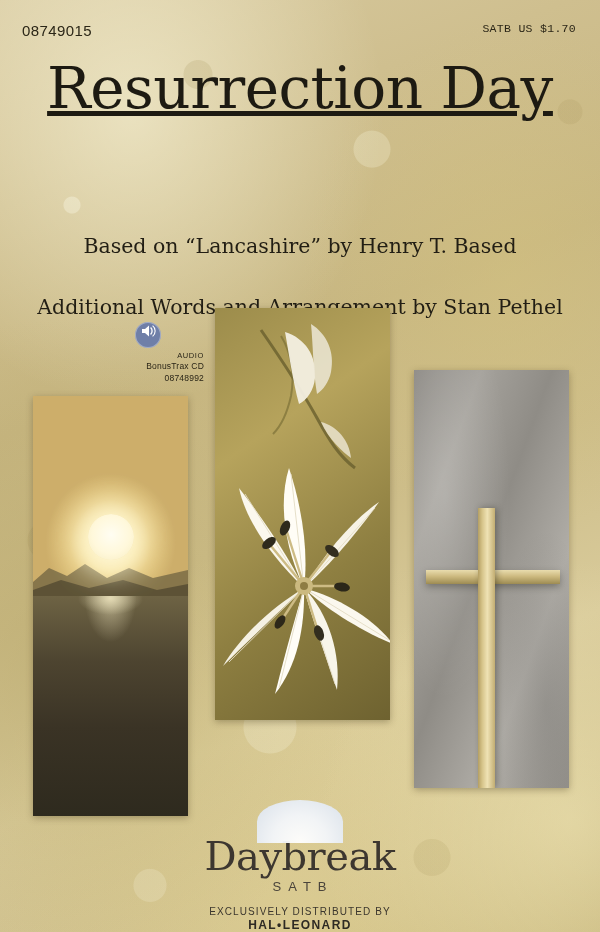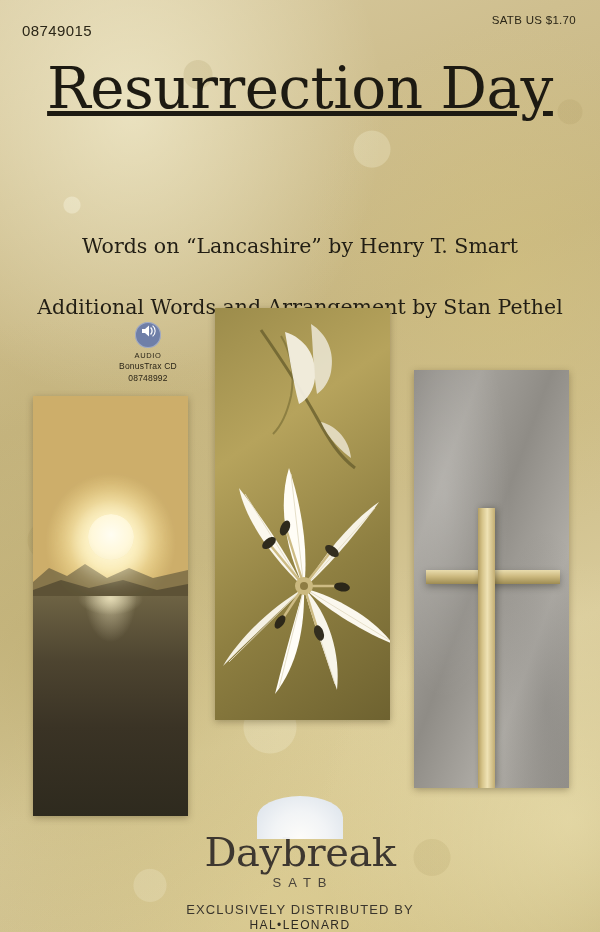--- a/index.html
+++ b/index.html
@@ -42,25 +42,26 @@
   .layer { position: absolute; }
 
   
   #catalog-number {
     left: 22px; top: 22px;
     font-size: 15px;
     letter-spacing: 0.4px;
     color: #2b2617;
   }
   #price-line {
-    right: 24px; top: 14px;
+    right: 24px; top: 22px;
     font-size: 11.5px;
     letter-spacing: 0.3px;
     color: #2b2617;
     text-align: right;
+    font-family: Liberation Mono, monospace;
   }
 
   
   #title-block {
     left: 0; right: 0; top: 48px;
     text-align: center;
     color: #1d1a12;
     font-family: "DejaVu Serif", serif;
   }
   #title-block .t-line {
@@ -81,21 +82,21 @@
   #credits .c-line {
     font-size: 20.5px;
     line-height: 1.2;
   }
   #credits .c-line.second { margin-top: 36px; font-size: 20.5px; }
 
   
   #audio-badge {
     left: 92px; top: 318px;
     width: 112px;
-    text-align: center;
+    text-align: right;
     color: #2a2517;
   }
   #audio-badge .speaker {
     width: 26px; height: 26px;
     margin: 0 auto 3px auto;
     border-radius: 50%;
     background: #6f7fa8;
     position: relative;
     box-shadow: inset 0 0 0 1px rgba(255,255,255,0.35);
   }
@@ -210,48 +211,48 @@
     line-height: 1.05;
   }
   #logo-block .brand-sub {
     font-size: 13px;
     letter-spacing: 7px;
     color: #4a443b;
     margin-top: 2px;
     margin-left: 6px;
   }
   #logo-block .dist-line {
-    font-size: 13px;
+    font-size: 10px;
     letter-spacing: 1.1px;
     color: #3b362d;
     margin-top: 12px;
   }
   #logo-block .dist-brand {
     font-size: 12px;
     letter-spacing: 1.4px;
     color: #2e2a23;
-    font-weight: normal;
+    font-weight: bold;
     margin-top: 1px;
   }
 </style>
 </head>
 <body>
 
 <div id="page">
 
   <div class="layer" id="catalog-number">08749015</div>
 
   <div class="layer" id="price-line">SATB  US $1.70</div>
 
   <div class="layer" id="title-block">
     <div class="t-line second">Resurrection Day</div>
   </div>
 
   <div class="layer" id="credits">
-    <div class="c-line">Words on “Lancashire” by Henry T. Smart</div>
+    <div class="c-line">Based on “Lancashire” by Henry T. Based</div>
     <div class="c-line second">Additional Words and Arrangement by Stan Pethel</div>
   </div>
 
   <div class="layer" id="audio-badge">
     <div class="speaker">
       <svg width="18" height="18" viewBox="0 0 18 18" aria-hidden="true">
         <path d="M3 7 h3 L10 3.5 v11 L6 11 H3 z" fill="#ffffff"></path>
         <path d="M11.6 5.6 a4.6 4.6 0 0 1 0 6.8" stroke="#ffffff" stroke-width="1.3" fill="none"></path>
         <path d="M13.6 3.6 a7 7 0 0 1 0 10.8" stroke="#ffffff" stroke-width="1.1" fill="none"></path>
       </svg>

